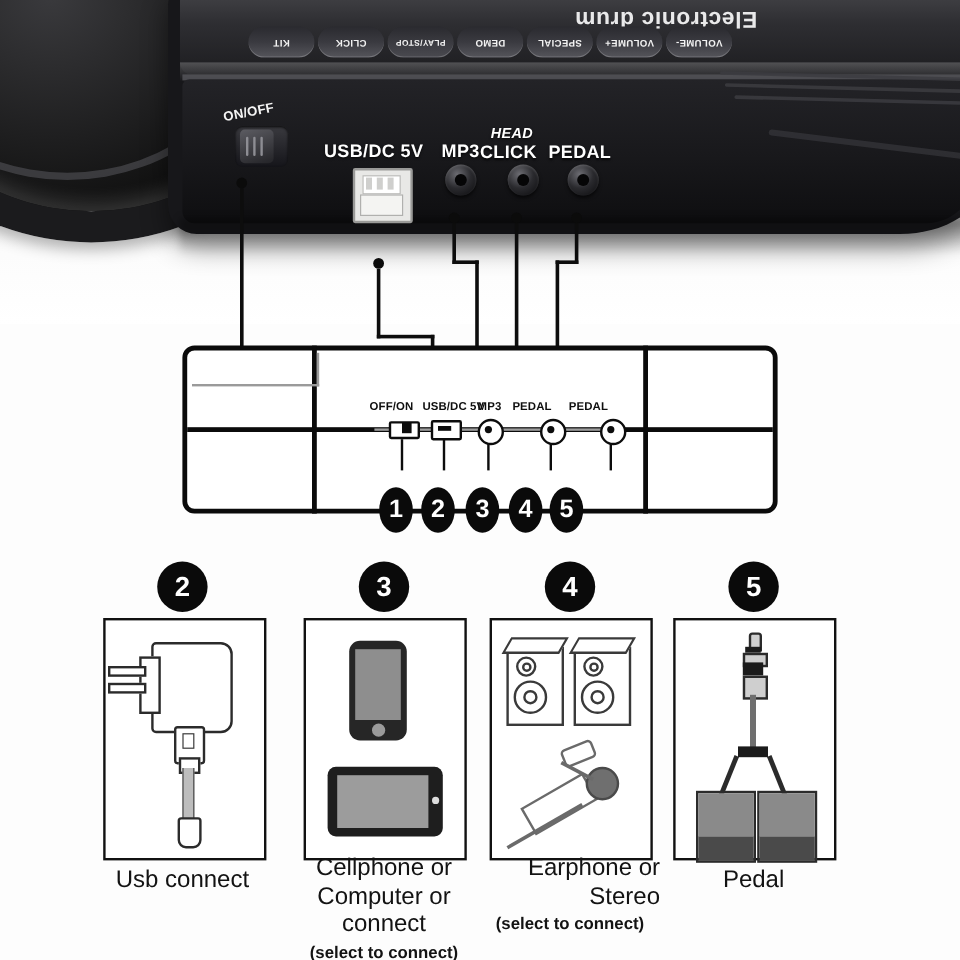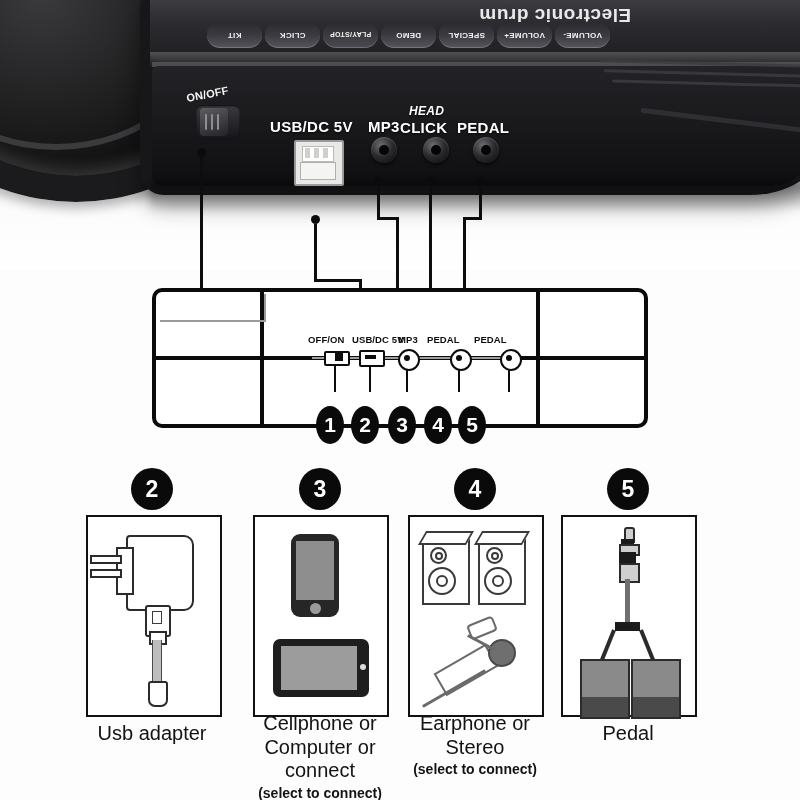--- a/index.html
+++ b/index.html
@@ -339,29 +339,29 @@
       <div class="pedalTop" style="left:0;top:0;width:100%;height:36px;"></div>
       <div class="pedalBot" style="left:0;top:36px;width:100%;height:20px;"></div>
     </div>
     <div class="pedal" style="left:68px;top:142px;width:46px;height:56px;">
       <div class="pedalTop" style="left:0;top:0;width:100%;height:36px;"></div>
       <div class="pedalBot" style="left:0;top:36px;width:100%;height:20px;"></div>
     </div>
   </div>
 
   <div class="cap" style="left:72px;top:722px;width:160px;">
-    <div class="capMain">Usb adapter</div>
+    <div class="capMain">Usb connect</div>
   </div>
   <div class="cap" style="left:244px;top:712px;width:152px;">
     <div class="capMain" style="white-space:pre-line;">Cellphone  or
 Computer or  connect</div>
     <div class="capSub">(select to connect)</div>
   </div>
   <div class="cap" style="left:400px;top:712px;width:150px;">
-    <div class="capMain" style="white-space:pre-line;">Earphone or
+    <div class="capMain" style="white-space:pre-line;text-align:right;">Earphone or
 Stereo</div>
     <div class="capSub">(select  to  connect)</div>
   </div>
   <div class="cap" style="left:562px;top:722px;width:132px;">
     <div class="capMain">Pedal</div>
   </div>
 
 </div>
 
 </body></html>

